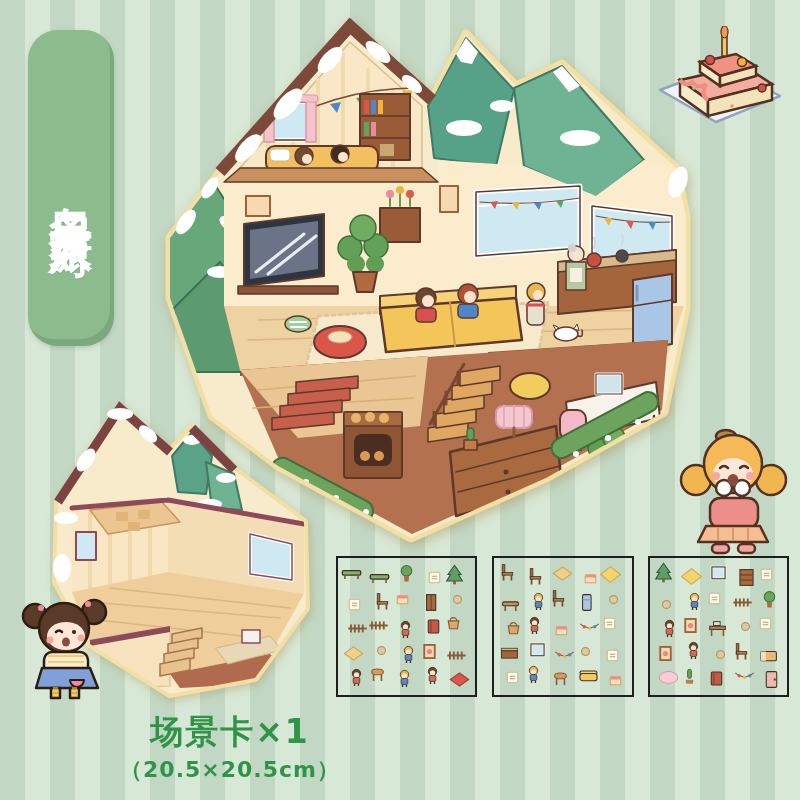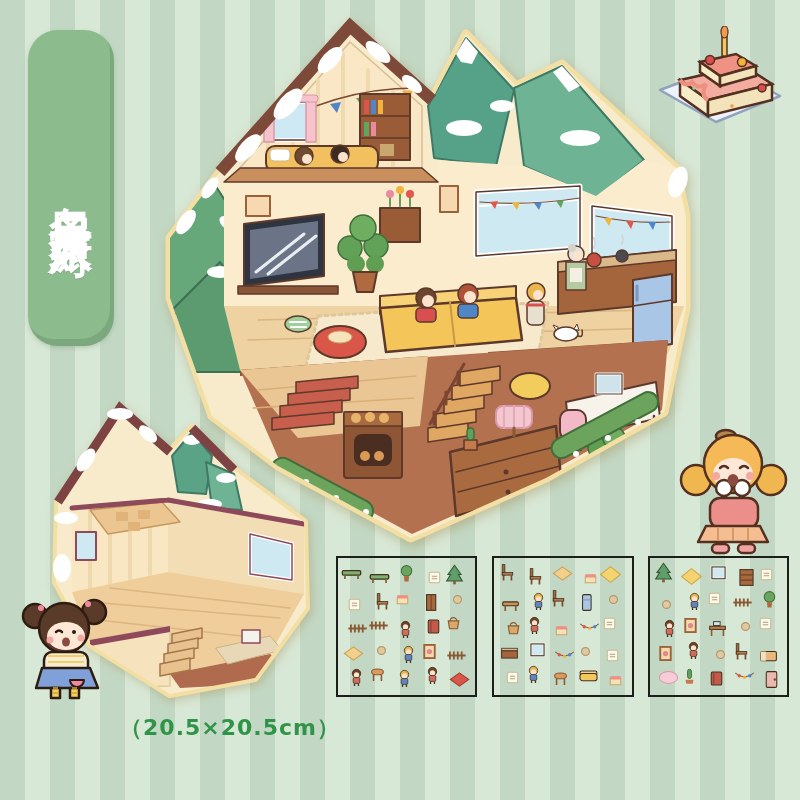--- a/index.html
+++ b/index.html
@@ -26,21 +26,21 @@
   .girl-left{left:14px;top:590px;}
   .sheet{
     position:absolute;top:556px;height:137px;border:2.5px solid #1d1d1b;
   }
   .sheet1{left:336px;width:137px;}
   .sheet2{left:492px;width:138px;}
   .sheet3{left:648px;width:137px;}
   .sticker-item{position:absolute;width:21px;height:21px;}
   .caption{position:absolute;text-align:center;font-weight:700;}
   .caption .l1{font-size:33px;letter-spacing:2px;line-height:1.1;}
-  .caption .l2{font-size:22px;letter-spacing:1px;line-height:1.3;}
+  .caption .l2{font-size:22px;letter-spacing:1px;line-height:1.3;margin-top:6px;}
   .cap1{left:70px;top:714px;width:320px;}
   .cap2{left:420px;top:716px;width:315px;}
   svg{display:block;}
 </style>
 </head>
 <body>
 
 <div class="stage">
 
   <div class="banner" style="background: rgb(140, 187, 142);">
@@ -849,16 +849,17 @@
       </div>
       <div class="sticker-item" style="left: 111px; top: 111px;">
         <svg viewBox="0 0 16 16" width="21" height="21">
           <rect x="4" y="2" width="8" height="12" rx="1" fill="#eab9b0" stroke="#44301f" stroke-width="0.8"></rect>
           <circle cx="10.5" cy="8" r="0.9" fill="#7a4a28"></circle>
         </svg>
       </div>
     </div>
 
   <div class="caption cap1" style="color: rgb(47, 148, 71);">
+    <div class="l1">场景卡×1</div>
     <div class="l2">（20.5×20.5cm）</div>
   </div>
 
 </div>
 
 </body></html>

